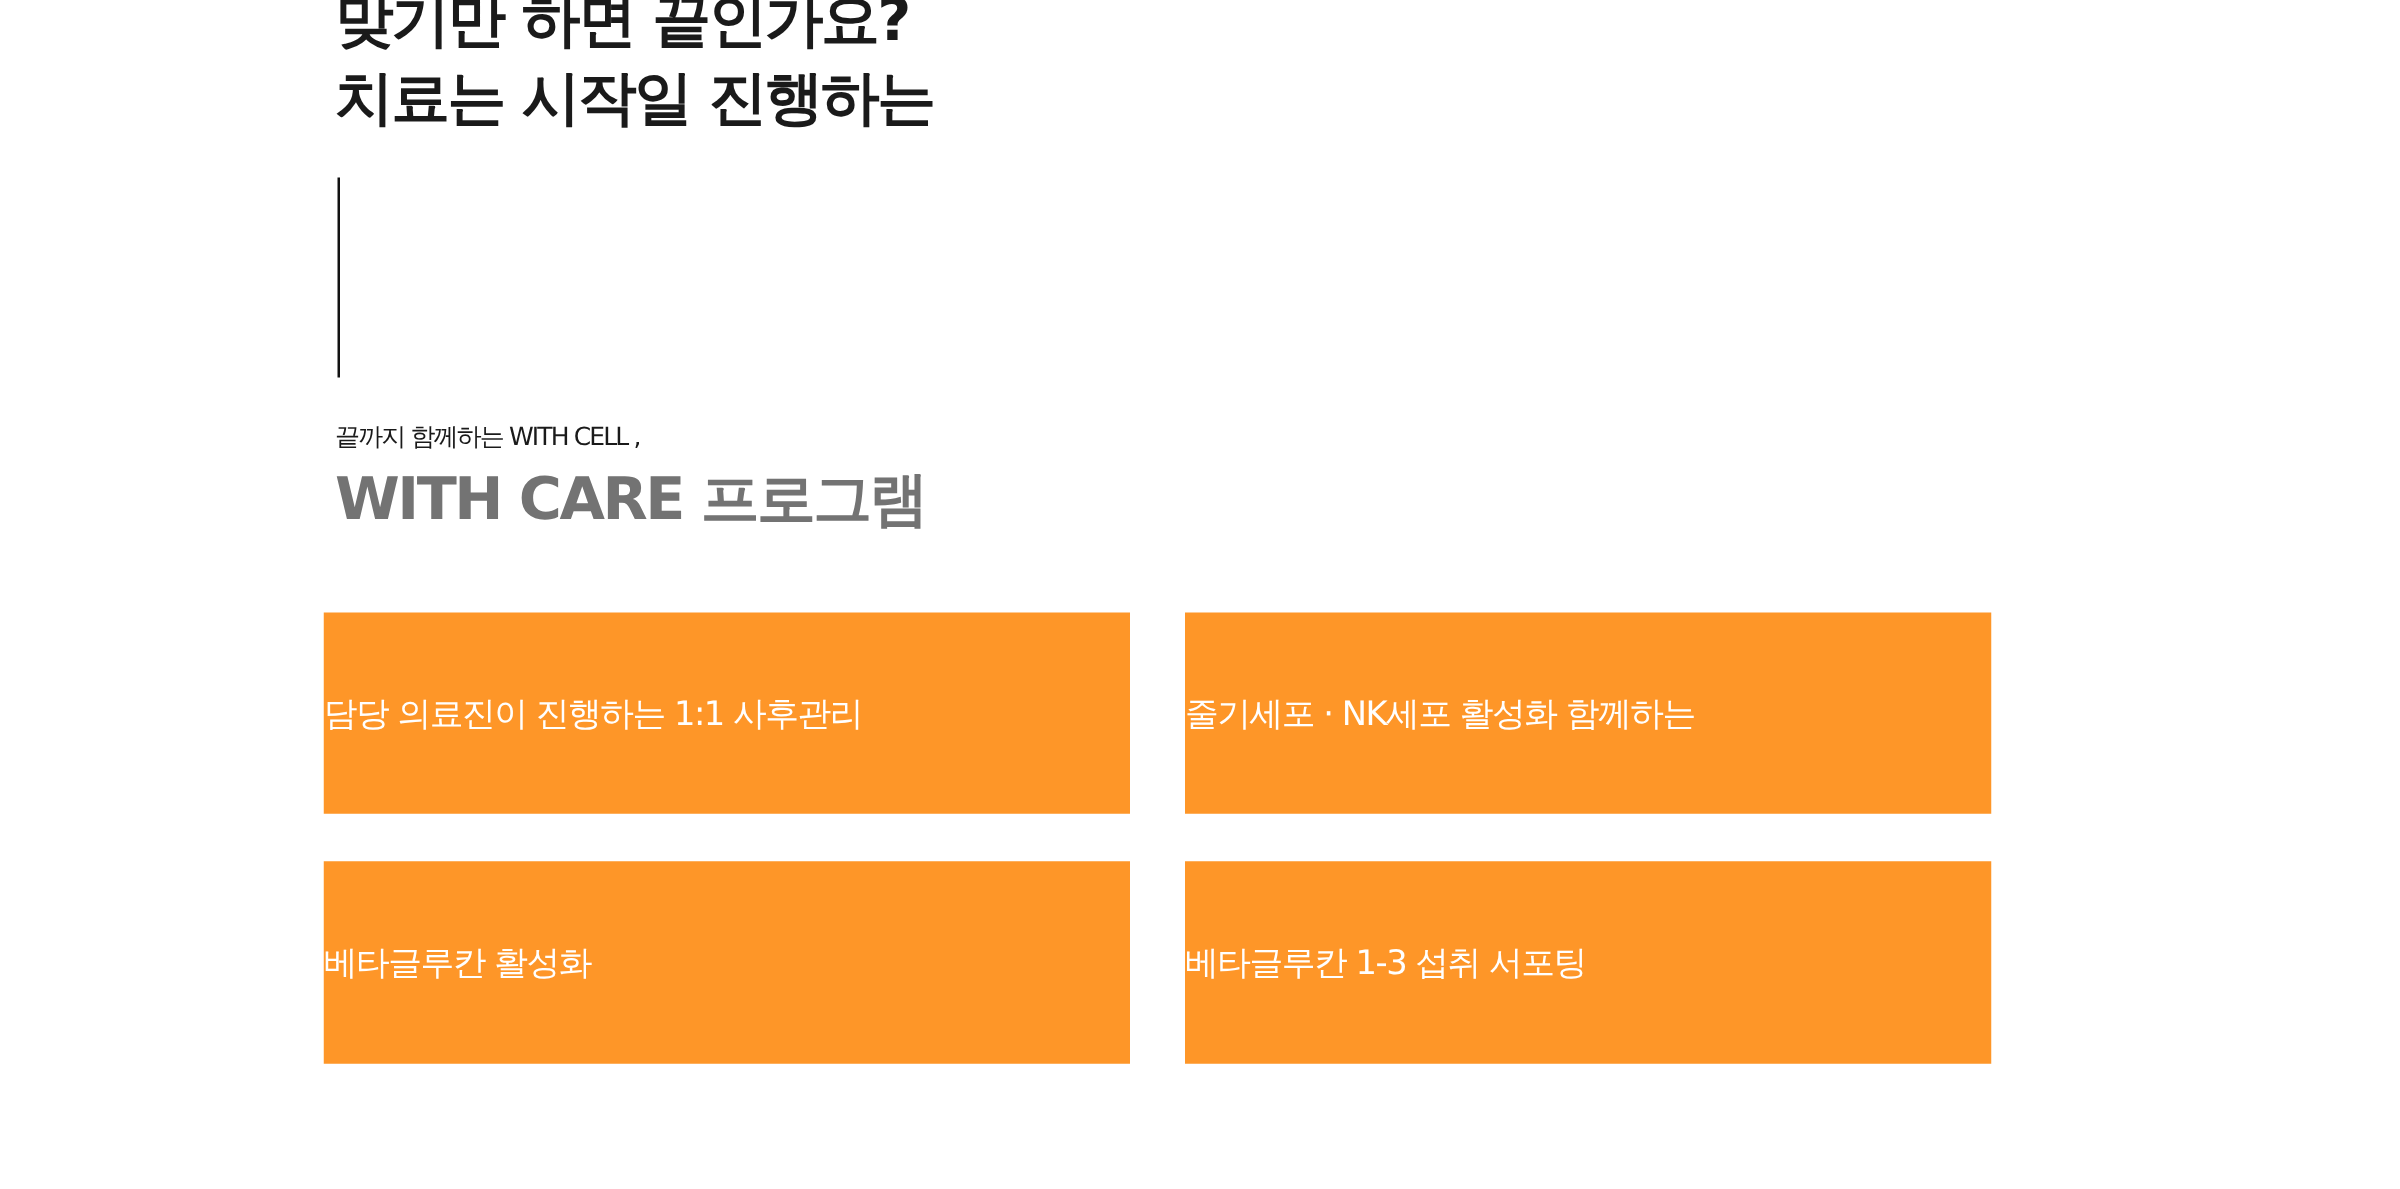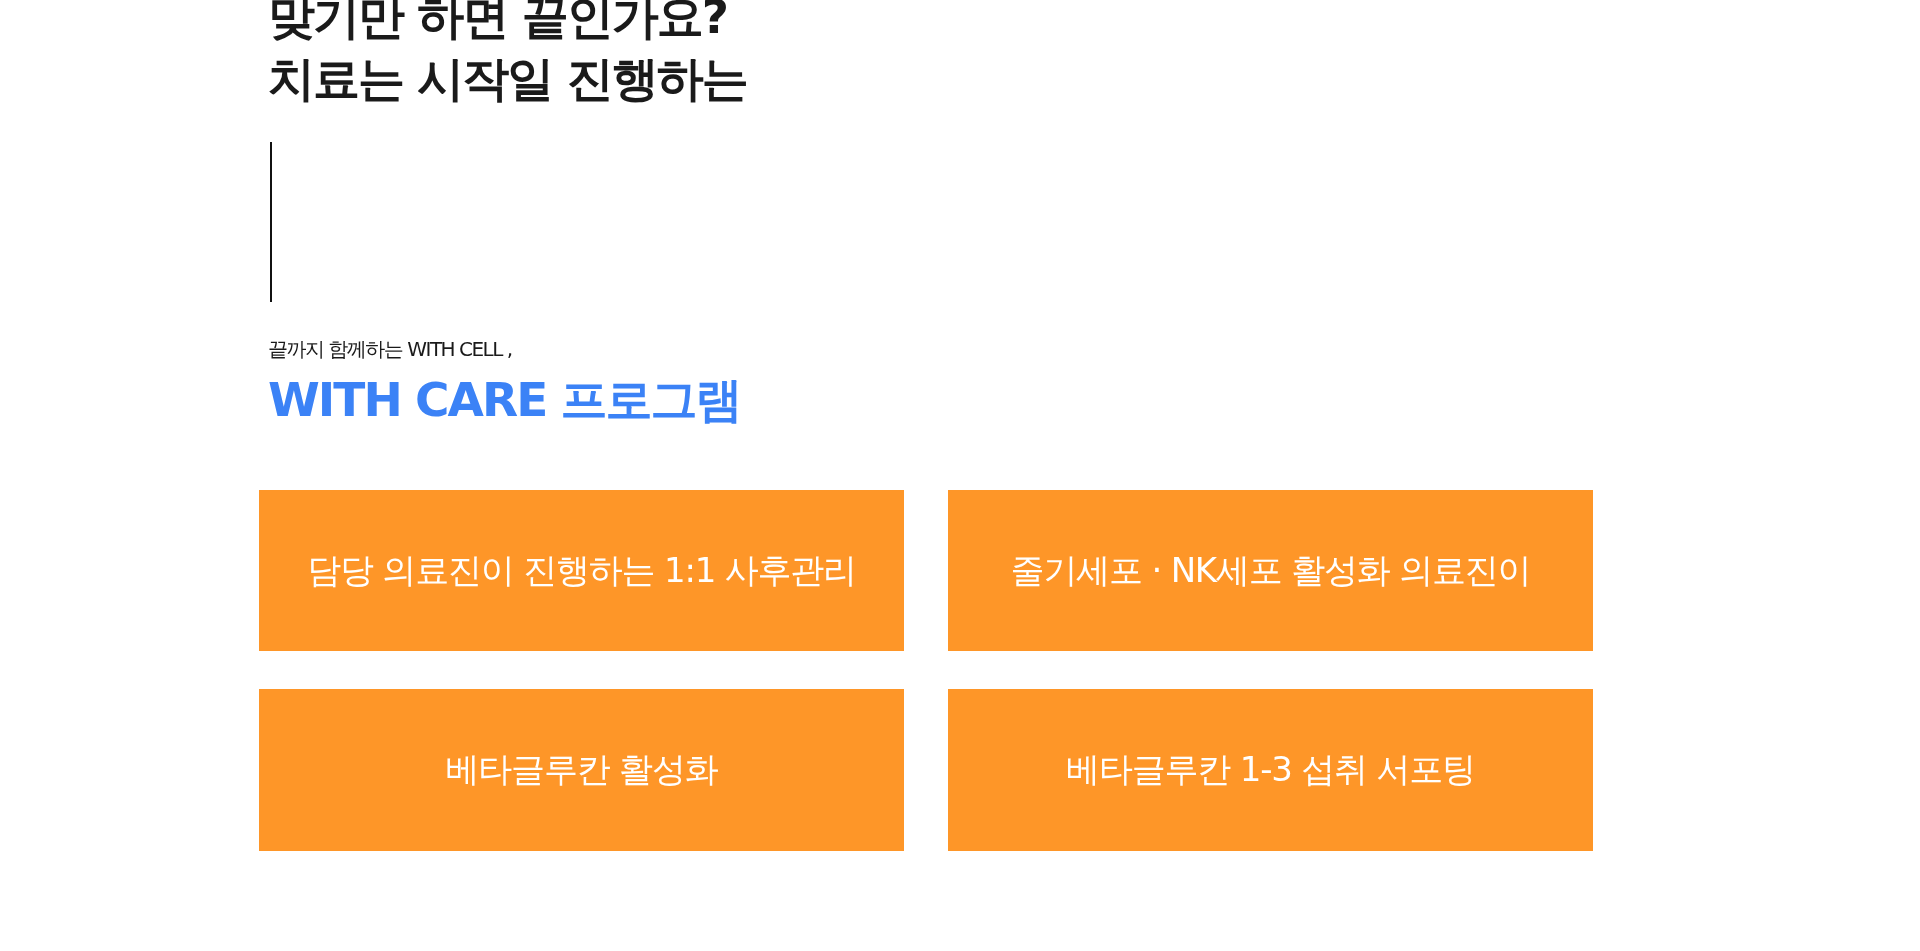--- a/index.html
+++ b/index.html
@@ -49,41 +49,41 @@
     }
     .program-title {
       position: absolute;
       left: 268px;
       top: 372px;
       margin: 0;
       font-size: 47px;
       font-weight: bold;
       letter-spacing: -2px;
       line-height: 56px;
-      color: #3b82f6;
+      color: #737373;
       white-space: nowrap;
     }
     .cards {
       position: absolute;
       left: 259px;
       top: 490px;
       width: 1334px;
       display: grid;
       grid-template-columns: 645px 645px;
       grid-template-rows: 161px 162px;
       column-gap: 44px;
       row-gap: 38px;
     }
     .card {
       background: #fe9628;
       display: flex;
       align-items: center;
-      justify-content: center;
+      justify-content: flex-start;
       color: #ffffff;
-      font-size: 34px;
+      font-size: 27px;
       letter-spacing: -1.2px;
       cursor: pointer;
     }
     .card span { white-space: nowrap; }
   </style>
 </head>
 <body>
 
 <h2 class="headline">
   <span>맞기만 하면 끝인가요?</span>
@@ -93,21 +93,21 @@
 <div class="divider"></div>
 
 <p class="sub-title">끝까지 함께하는 WITH CELL ,</p>
 <h3 class="program-title">WITH CARE 프로그램</h3>
 
 <div class="cards">
   <div class="card">
     <span>담당 의료진이 진행하는 1:1 사후관리</span>
   </div>
   <div class="card">
-    <span>줄기세포 · NK세포 활성화 의료진이</span>
+    <span>줄기세포 · NK세포 활성화 함께하는</span>
   </div>
   <div class="card">
     <span>베타글루칸 활성화</span>
   </div>
   <div class="card">
     <span>베타글루칸 1-3 섭취 서포팅</span>
   </div>
 </div>
 
 </body></html>

